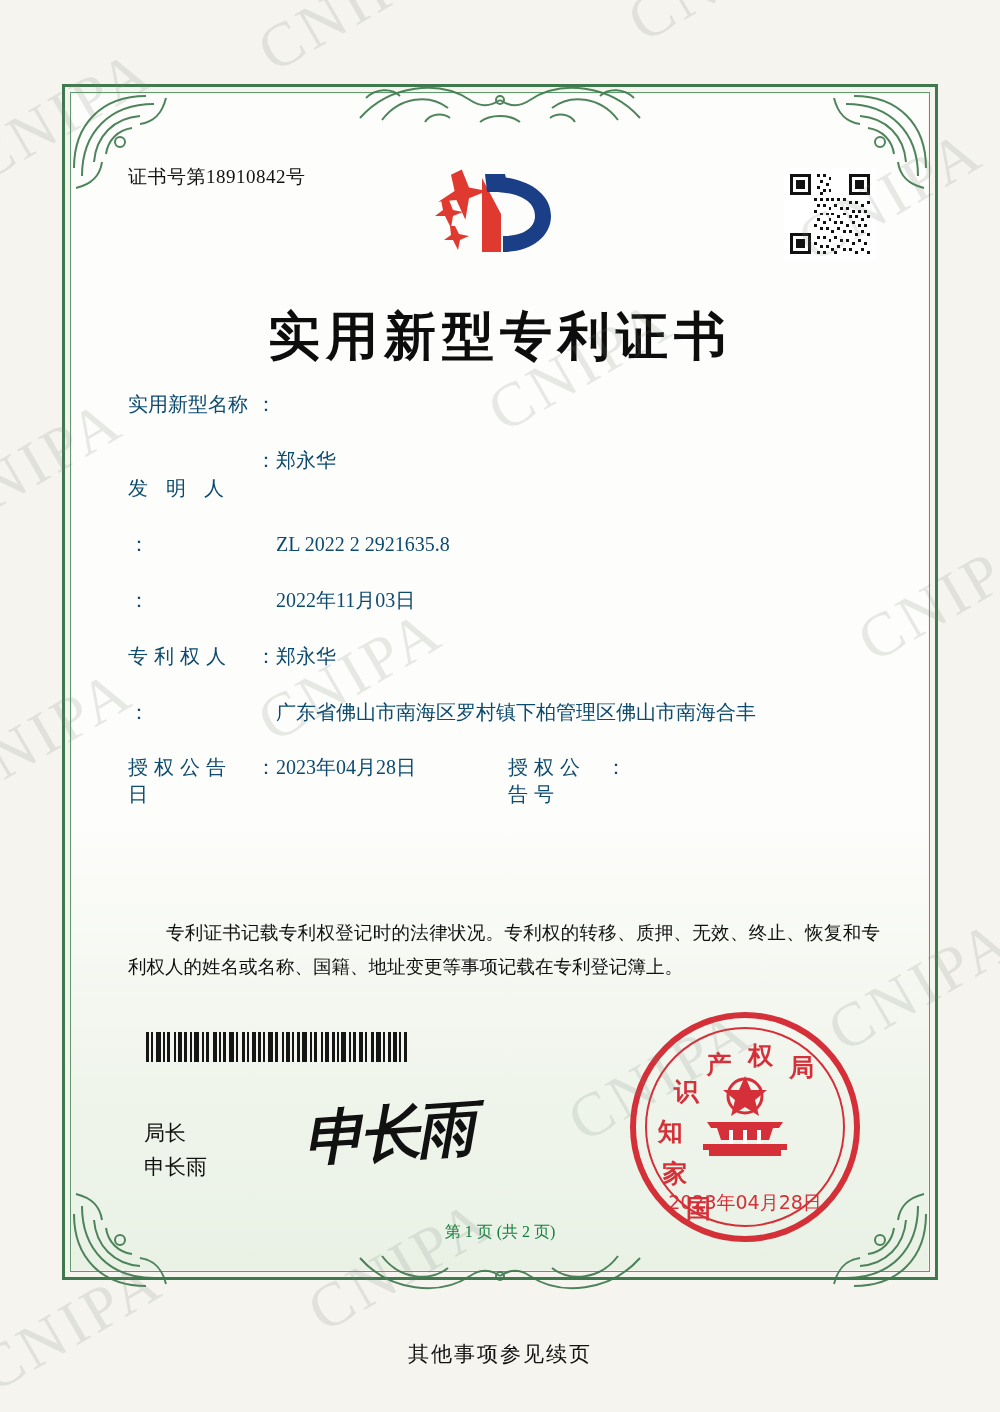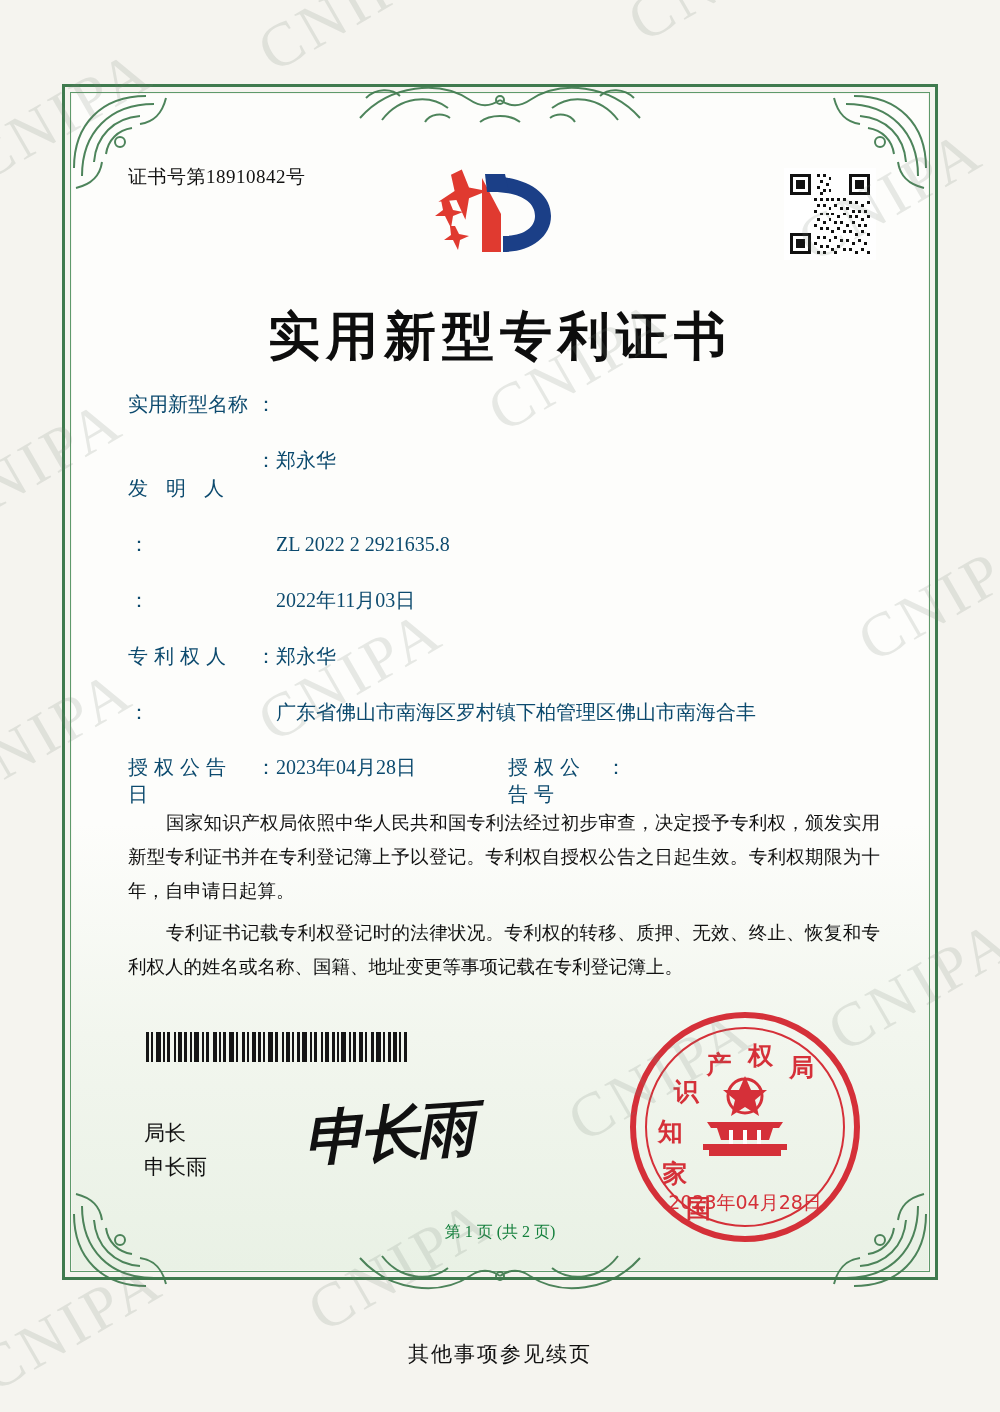--- a/index.html
+++ b/index.html
@@ -556,23 +556,20 @@
         <div class="pub-right">
           <div class="lbl">
               <span style="letter-spacing:6px;">授权公告号</span>
               <span class="colon">：</span>
             </div>
         </div>
       </div>
 
     </div>
 
-    <div class="para p1">
-      <span class="indent">国家知识产权局依照中华人民共和国专利法经过初步审查，决定授予专利权，颁发实用新型专利证书并在专利登记簿上予以登记。专利权自授权公告之日起生效。专利权期限为十年，自申请日起算。</span>
-    </div>
     <div class="para p2">
       <span class="indent">专利证书记载专利权登记时的法律状况。专利权的转移、质押、无效、终止、恢复和专利权人的姓名或名称、国籍、地址变更等事项记载在专利登记簿上。</span>
     </div>
 
     <div class="barcode">
       <i style="width:3px"></i>
         <i style="width:2px;background:transparent"></i>
         <i style="width:2px"></i>
         <i style="width:3px;background:transparent"></i>
       <i style="width:5px"></i>

